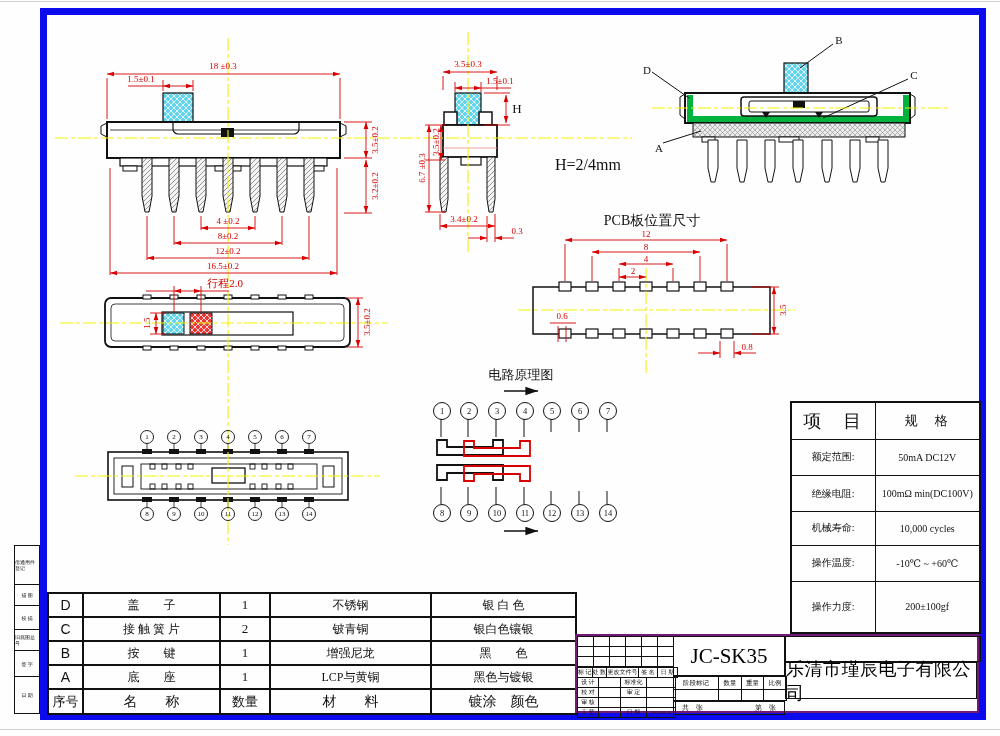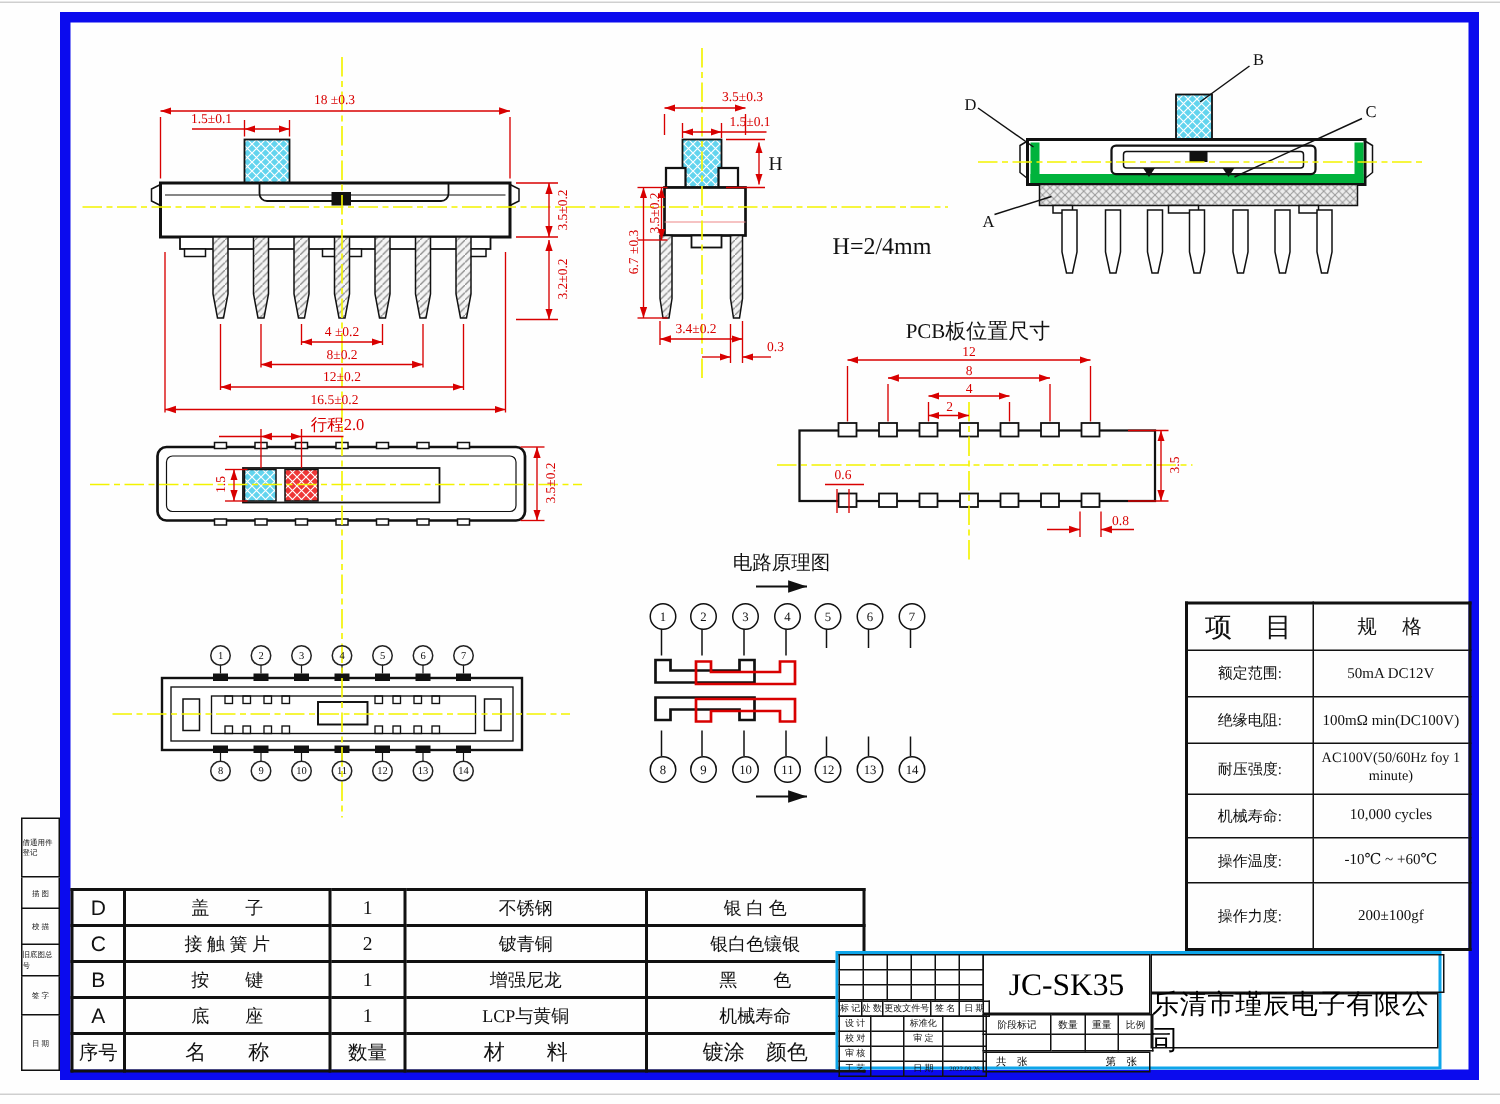--- a/index.html
+++ b/index.html
@@ -20,21 +20,21 @@
   .sc{position:absolute;width:16px;height:16px;border:1.2px solid #111;border-radius:50%;
       font-size:8.5px;display:flex;align-items:center;justify-content:center;color:#111;
       font-family:"Liberation Serif",serif;background:#fff;}
   table{border-collapse:collapse;table-layout:fixed;}
   td{border:1px solid #111;overflow:hidden;white-space:nowrap;text-align:center;
      font-family:"Liberation Serif","DejaVu Serif",serif;color:#111;padding:0;}
   #spec{position:absolute;left:790px;top:401px;width:189px;height:233px;border:2px solid #111;}
   #spec td{font-size:10px;}
   #parts{position:absolute;left:47px;top:592px;width:528px;height:121px;border:2px solid #111;}
   #parts td{border:2px solid #111;font-size:12px;font-family:Liberation Serif, serif;}
-  #tblock{position:absolute;left:557px;top:634px;width:404px;height:79px;border:2px solid #0ea5e9;
+  #tblock{position:absolute;left:575px;top:634px;width:404px;height:79px;border:2px solid #701a75;
           box-sizing:border-box;background:#fff;}
   .tb{position:absolute;border-collapse:collapse;}
   .tb td{font-size:6px;}
   #sidebar{position:absolute;left:14px;top:545px;width:26px;}
   .sb{border:1.5px solid #111;border-top:none;box-sizing:border-box;width:26px;display:flex;
       align-items:center;justify-content:center;font-size:5px;color:#111;overflow:hidden;
       font-family:"Liberation Serif",serif;}
   .sb:first-child{border-top:1.5px solid #111;}
 </style>
 </head>
@@ -364,21 +364,21 @@
 
   <div class="d" style="left:223px;top:66px">18 ±0.3</div>
   <div class="d" style="left:141px;top:79px">1.5±0.1</div>
   <div class="d rot" style="left:375px;top:140px">3.5±0.2</div>
   <div class="d rot" style="left:375px;top:186px">3.2±0.2</div>
   <div class="d" style="left:228px;top:221px">4 ±0.2</div>
   <div class="d" style="left:228px;top:236px">8±0.2</div>
   <div class="d" style="left:228px;top:251px">12±0.2</div>
   <div class="d" style="left:223px;top:266px">16.5±0.2</div>
 
-  <div class="d" style="left:495px;top:64px">3.5±0.3</div>
+  <div class="d" style="left:468px;top:64px">3.5±0.3</div>
   <div class="d" style="left:500px;top:81px">1.5±0.1</div>
   <div class="t" style="left:517px;top:109px;font-size:13px">H</div>
   <div class="d rot" style="left:422px;top:168px">6.7 ±0.3</div>
   <div class="d rot" style="left:436px;top:142px">3.5±0.2</div>
   <div class="d" style="left:464px;top:219px">3.4±0.2</div>
   <div class="d" style="left:517px;top:231px">0.3</div>
   <div class="t" style="left:588px;top:165px;font-size:16px">H=2/4mm</div>
 
   <div class="t" style="left:839px;top:40px">B</div>
   <div class="t" style="left:647px;top:70px">D</div>
@@ -440,24 +440,20 @@
       <td style="font-size:18px;letter-spacing:2px">项　目</td>
       <td style="font-size:13px;letter-spacing:2px">规　格</td>
     </tr>
     <tr style="height:28px">
       <td>额定范围:</td>
       <td>50mA DC12V</td>
     </tr>
     <tr style="height:28px">
       <td>绝缘电阻:</td>
       <td>100mΩ min(DC100V)</td>
-    </tr>
-    <tr style="height:31px">
-      <td>耐压强度:</td>
-      <td style="white-space:normal;font-size:9.5px;line-height:1.2">AC100V(50/60Hz foy 1 minute)</td>
     </tr>
     <tr style="height:26px">
       <td>机械寿命:</td>
       <td>10,000 cycles</td>
     </tr>
     <tr style="height:28px">
       <td>操作温度:</td>
       <td>-10℃ ~ +60℃</td>
     </tr>
     <tr style="height:40px">
@@ -495,21 +491,21 @@
       <td>按　　键</td>
       <td style="font-size:13px">1</td>
       <td>增强尼龙</td>
       <td>黑　　色</td>
     </tr>
     <tr style="height:24px">
       <td style="font-family:'Liberation Sans',sans-serif;font-size:14px">A</td>
       <td>底　　座</td>
       <td style="font-size:13px">1</td>
       <td>LCP与黄铜</td>
-      <td>机械寿命</td>
+      <td>黑色与镀银</td>
     </tr>
     <tr style="height:25px">
       <td style="font-size:13px">序号</td>
       <td style="font-size:14px">名　　称</td>
       <td style="font-size:13px">数量</td>
       <td style="font-size:14px">材　　料</td>
       <td style="font-size:14px">镀涂　颜色</td>
     </tr>
   </tbody>
     </table>

